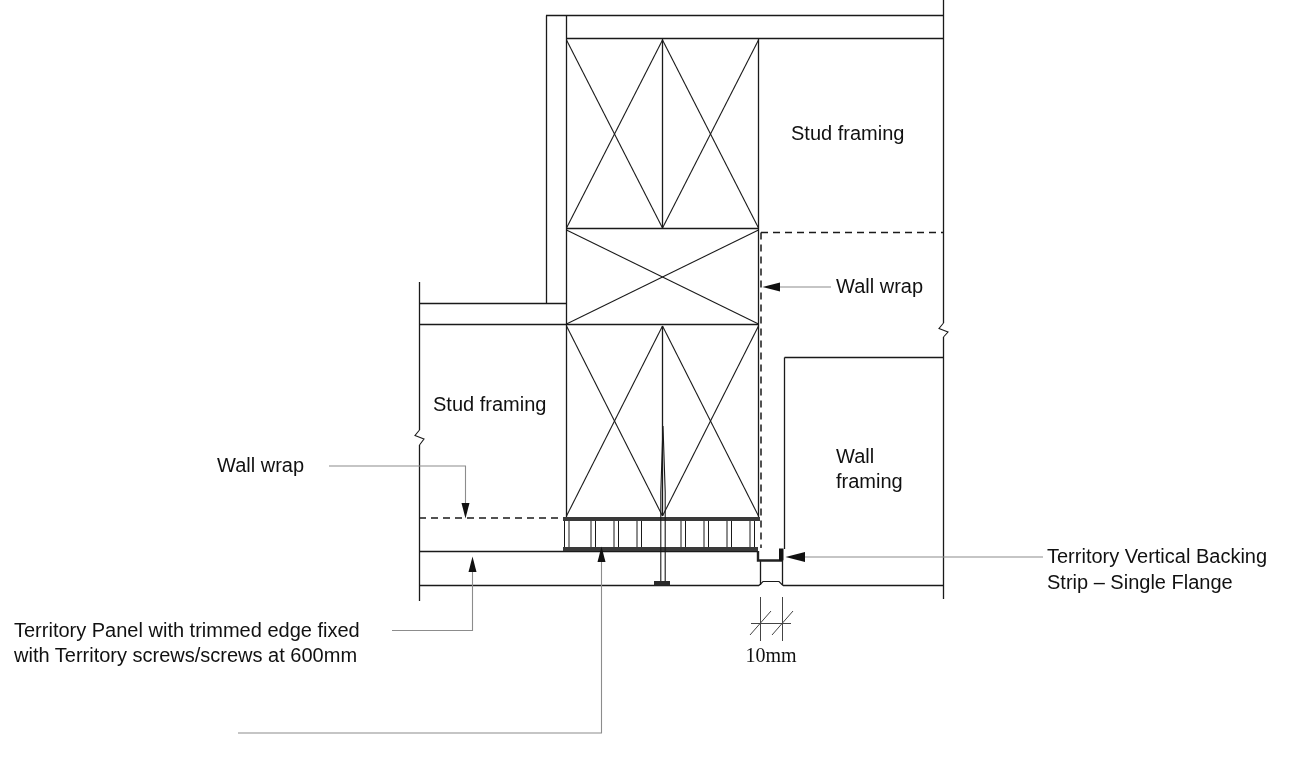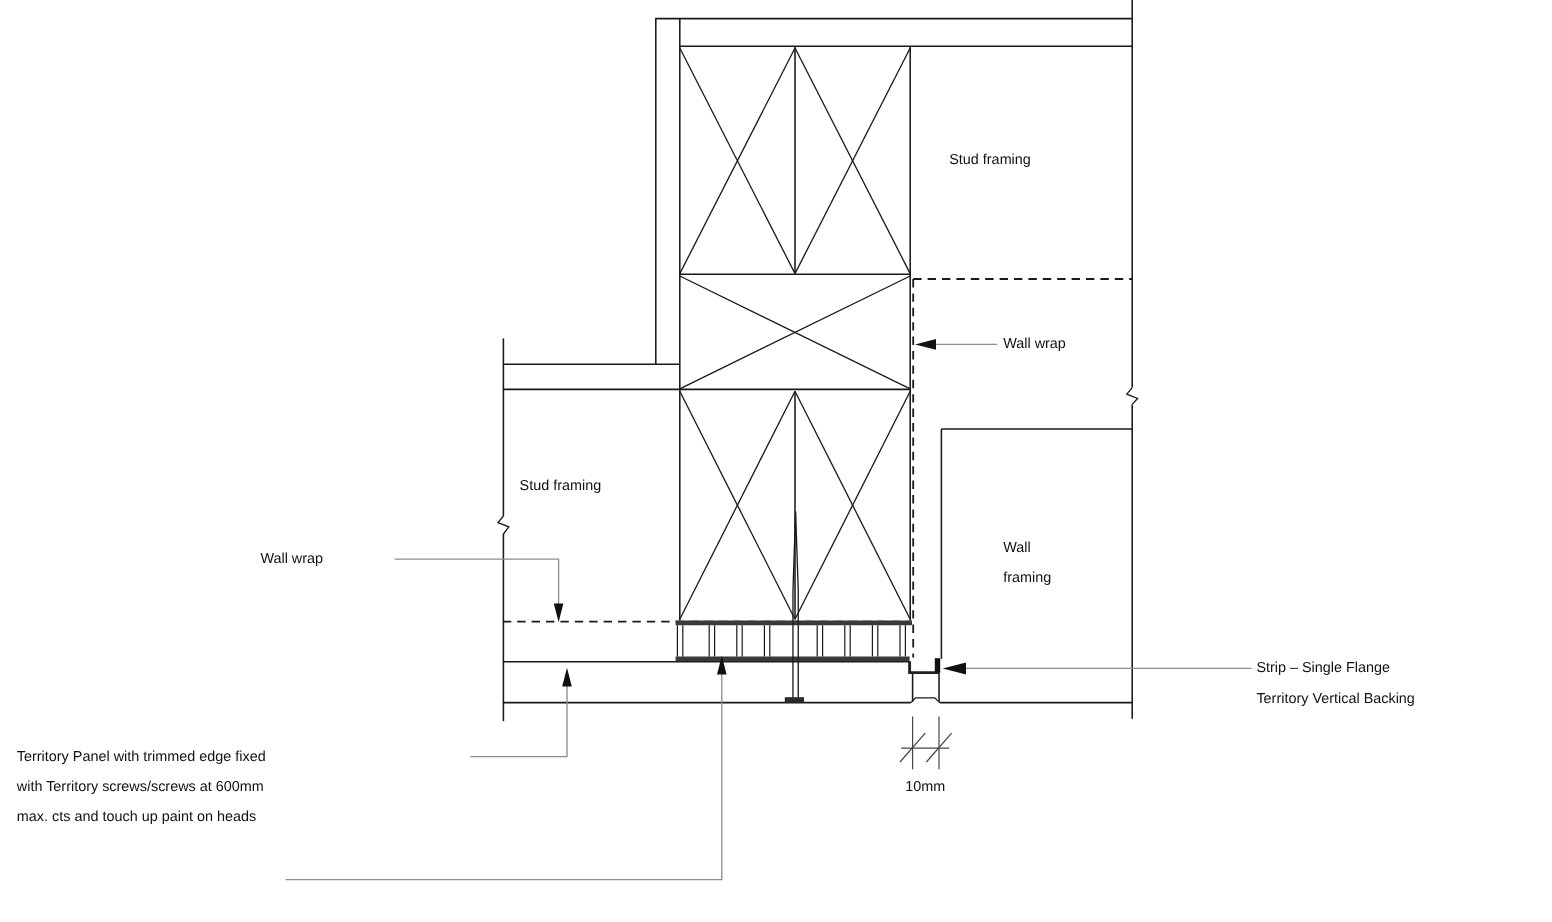--- a/index.html
+++ b/index.html
@@ -7,27 +7,27 @@
     position:relative;
     width:1293px;height:768px;
     background:#ffffff;
     font-family:"Liberation Sans","DejaVu Sans",sans-serif;
     color:#111111;
     overflow:hidden;
   }
   #linework{position:absolute;left:0;top:0;}
   .lbl{
     position:absolute;
-    font-size:12px;
+    font-size:20px;
     line-height:25px;
     color:#111111;
     white-space:nowrap;
   }
   .lbl2{line-height:26px;}
-  .dim{width:80px;text-align:center;}
+  .dim{width:80px;text-align:center;font-family:Liberation Serif, serif;}
 </style>
 </head>
 <body>
 
 <div id="canvas">
 
   <svg id="linework" width="1293" height="768" viewBox="0 0 1293 768" fill="none" stroke="#1a1a1a" stroke-width="1.3">
 
     <g>
 
@@ -159,26 +159,25 @@
   <div class="lbl" style="left:433px;top:392px;">Stud framing</div>
 
   <div class="lbl" style="left:217px;top:453px;">Wall wrap</div>
 
   <div class="lbl" style="left:836px;top:444px;">
     <div>Wall</div>
     <div>framing</div>
   </div>
 
   <div class="lbl lbl2" style="left:1047px;top:543px;">
+    <div>Territory Vertical Backing</div>
     <div>Strip – Single Flange</div>
-    <div>Territory Vertical Backing</div>
   </div>
 
   <div class="lbl" style="left:14px;top:618px;">
     <div>Territory Panel with trimmed edge fixed</div>
     <div>with Territory screws/screws at 600mm</div>
-    <div>max. cts and touch up paint on heads</div>
   </div>
 
 
   <div class="lbl dim" style="left:731px;top:643px;">10mm</div>
 
 </div>
 
 </body></html>

